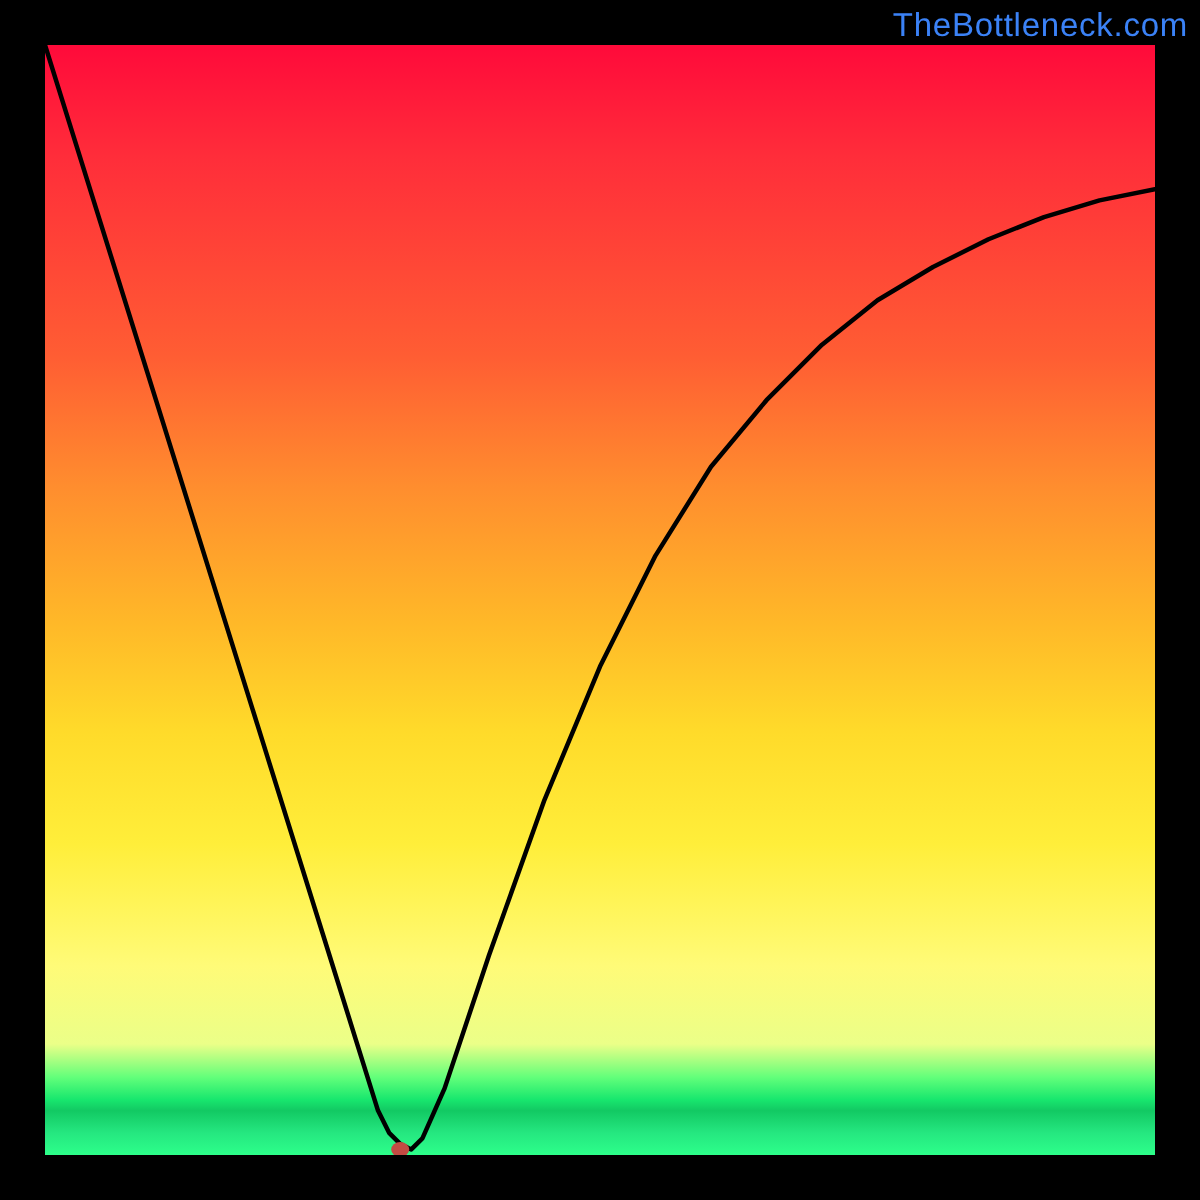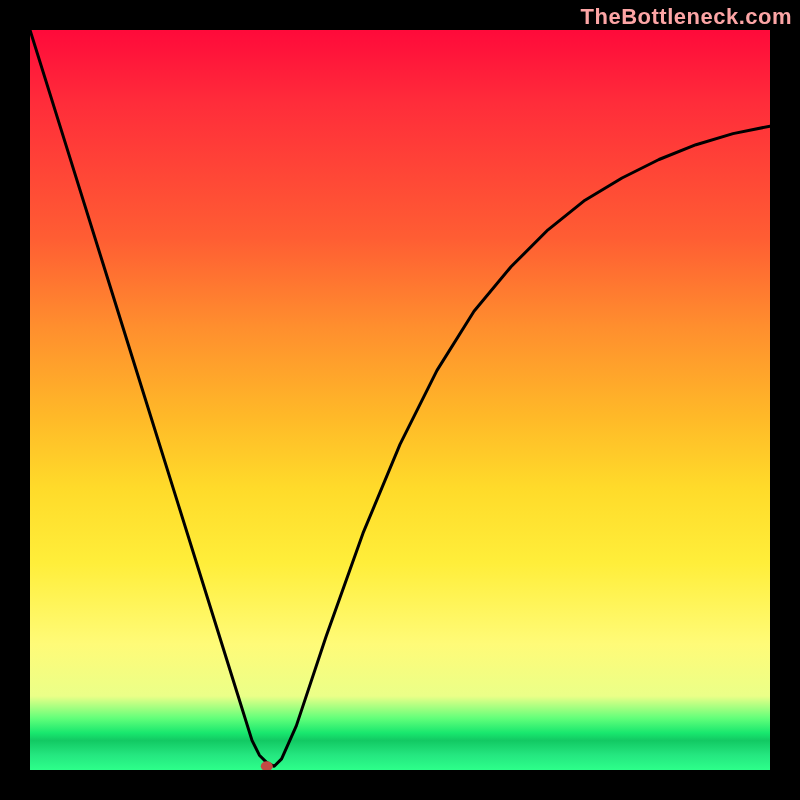--- a/index.html
+++ b/index.html
@@ -38,24 +38,24 @@
       #18e76e 95%,
       #12c963 96%,
       #25e780 98%,
       #2dff8a 100%
     );
   }
   .watermark {
     position: absolute;
     top: 4px;
     right: 8px;
-    color: #fca5a5;
+    color: #3b82f6;
     font-size: 22px;
     letter-spacing: 0.5px;
-    font-weight: 700;
+    font-weight: 400;
     user-select: none;
   }
   svg.curve {
     position: absolute;
     left: 0;
     top: 0;
     width: 740px;
     height: 740px;
     pointer-events: none;
   }

